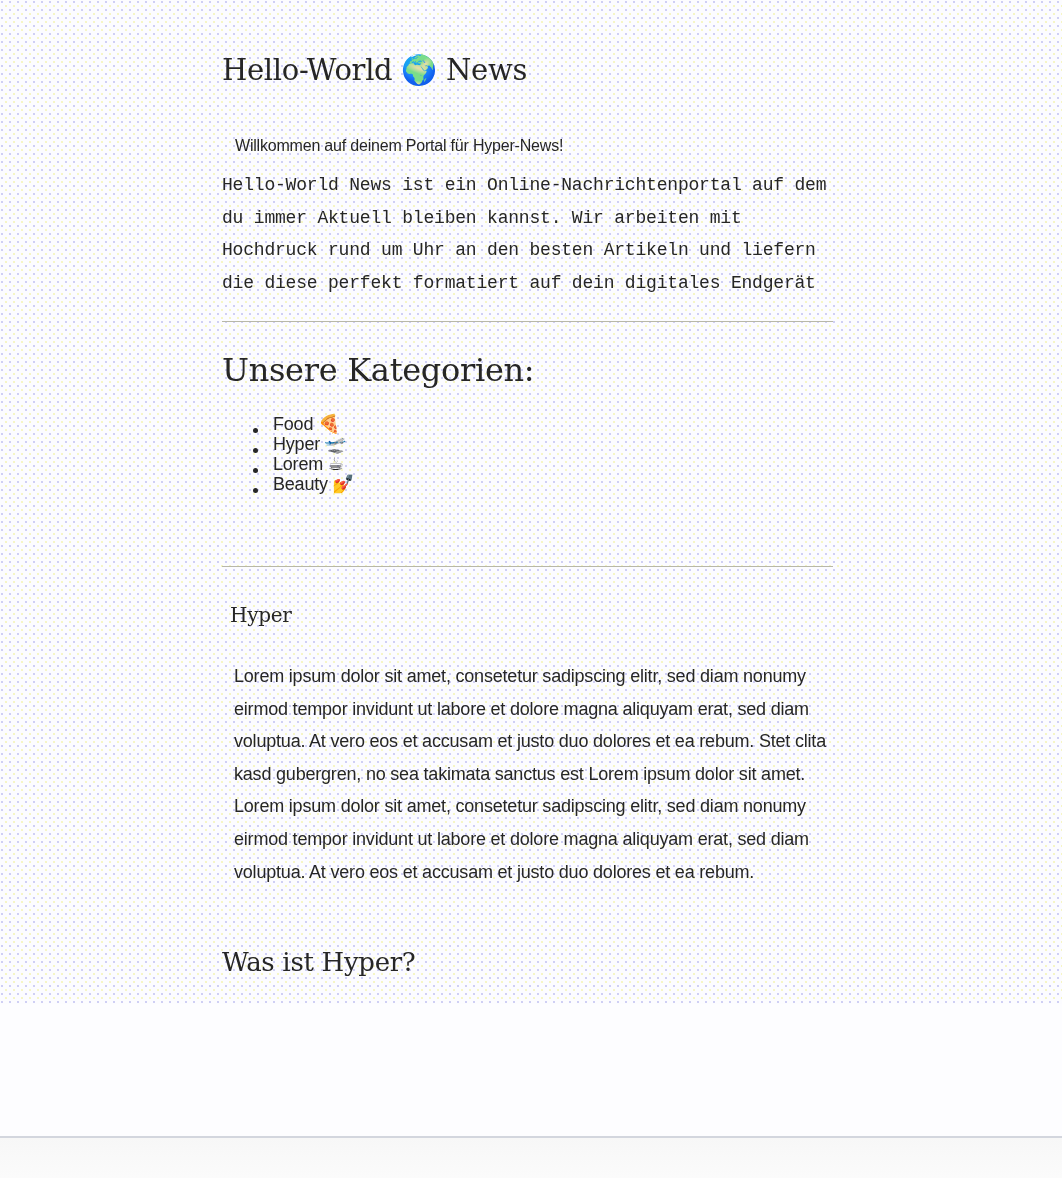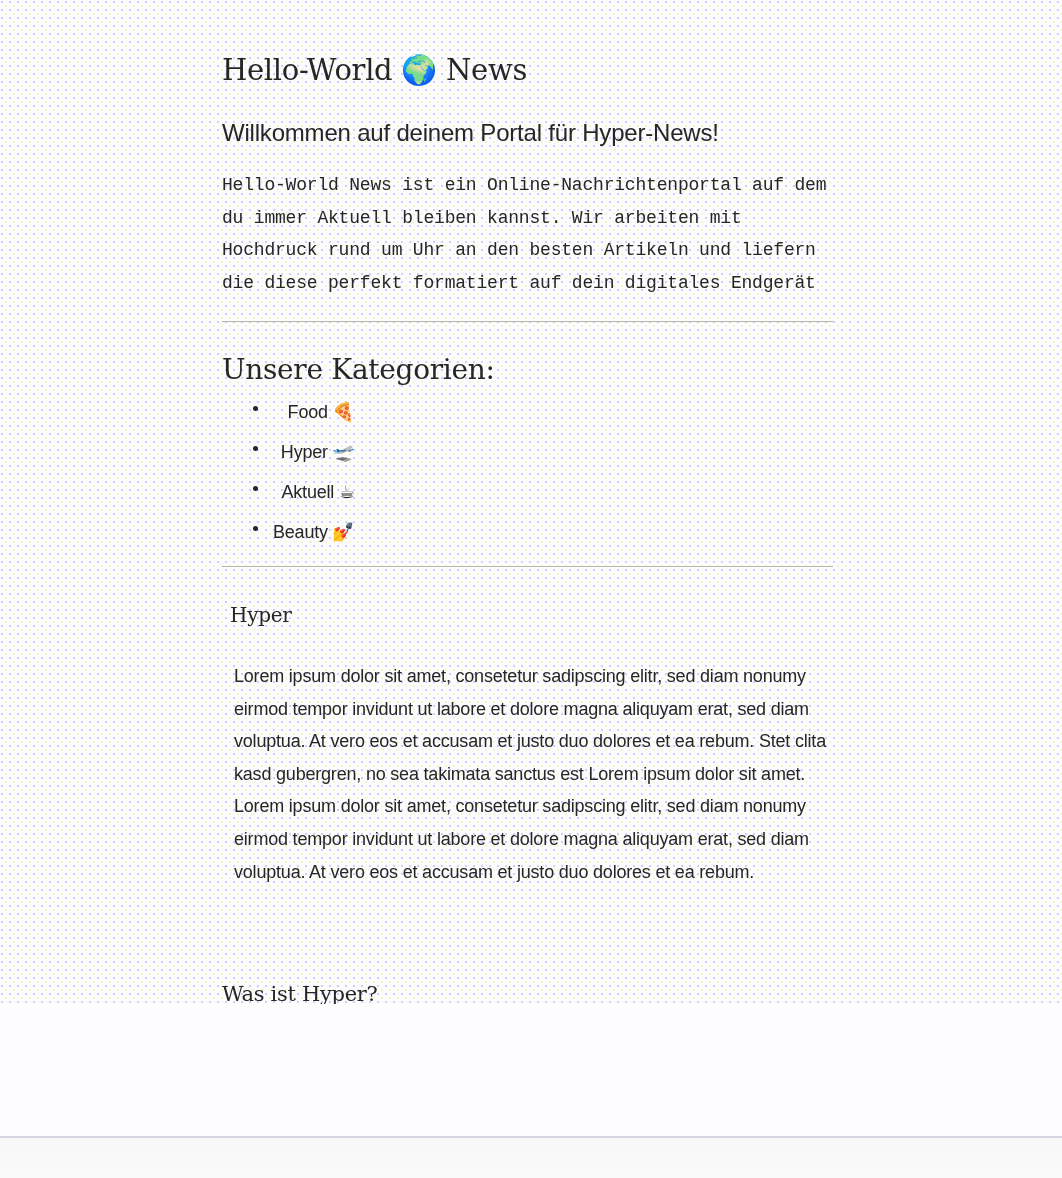--- a/index.html
+++ b/index.html
@@ -45,58 +45,57 @@
       margin: 0;
       letter-spacing: -0.3px;
     }
     .title {
       position: absolute; top: 50px; left: 0;
       font-size: 29px; line-height: 40px; white-space: nowrap;
     }
     .emoji { font-family: "DejaVu Sans", sans-serif; }
     .intro {
       position: absolute; top: 117px; left: 0;
-      font-size: 24px; line-height: 32.5px; margin: 0; white-space: nowrap;
+      font-size: 16px; line-height: 32.5px; margin: 13px; white-space: nowrap;
       letter-spacing: -0.2px;
     }
     p.body {
       margin: 0; font-size: 18px; line-height: 32.6px;
       letter-spacing: -0.2px;
     }
     .desc { position: absolute; top: 169px; left: 0; width: 612px; font-family: Liberation Mono, monospace; }
     hr.sep {
       position: absolute; left: 0; width: 611px; margin: 0;
       border: 0; border-top: 1px solid #b8b8a8; height: 0;
     }
     .sep1 { top: 321px; }
     .sep2 { top: 566px; }
     .cat-title {
       position: absolute; top: 350px; left: 0;
-      font-size: 28px; line-height: 40px; white-space: nowrap;
+      font-size: 32px; line-height: 40px; white-space: nowrap;
     }
     ul.cats {
-      position: absolute; top: 392px; left: 0;
+      position: absolute; top: 414px; left: 0;
       margin: 0; padding: 0 0 0 51px;
-      font-size: 18px; line-height: 39px;
+      font-size: 18px; line-height: 19px;
       letter-spacing: -0.2px;
-      text-align: right;
     }
     ul.cats li { list-style: none; position: relative; white-space: nowrap; }
     ul.cats li::before {
       content: ""; position: absolute; left: -20px; top: 14px;
       width: 5px; height: 5px; border-radius: 50%; background: #262626;
     }
     .hyper-title {
       position: absolute; top: 595px; left: 8px;
       font-size: 20px; line-height: 40px;
     }
     .lorem { position: absolute; top: 660px; left: 12px; width: 612px; }
     .q-title {
       position: absolute; top: 946px; left: 0;
-      font-size: 21px; line-height: 32px; white-space: nowrap; margin-top: 32px;
+      font-size: 26px; line-height: 32px; white-space: nowrap;
     }
     ol.qlist {
       position: absolute; top: 1000px; left: 0;
       margin: 12px; padding: 0 0 0 29px;
       font-size: 18px; line-height: 32.5px;
       letter-spacing: -0.2px;
       list-style: none;
     }
     ol.qlist li { white-space: nowrap; }
     .num { display: inline-block; }
@@ -124,21 +123,21 @@
     <ul class="cats">
       <li>
         <span>Food</span>
         <span class="emoji">🍕</span>
       </li>
       <li>
         <span>Hyper</span>
         <span class="emoji">🛫</span>
       </li>
       <li>
-        <span>Aktuell</span>
+        <span>Lorem</span>
         <span class="emoji">☕</span>
       </li>
       <li>
         <span>Beauty</span>
         <span class="emoji">💅</span>
       </li>
     </ul>
 
     <hr class="sep sep2">
 

